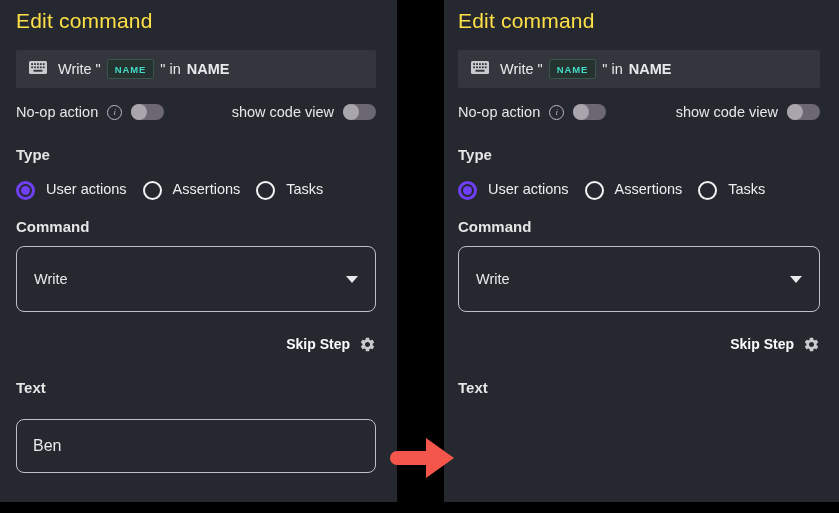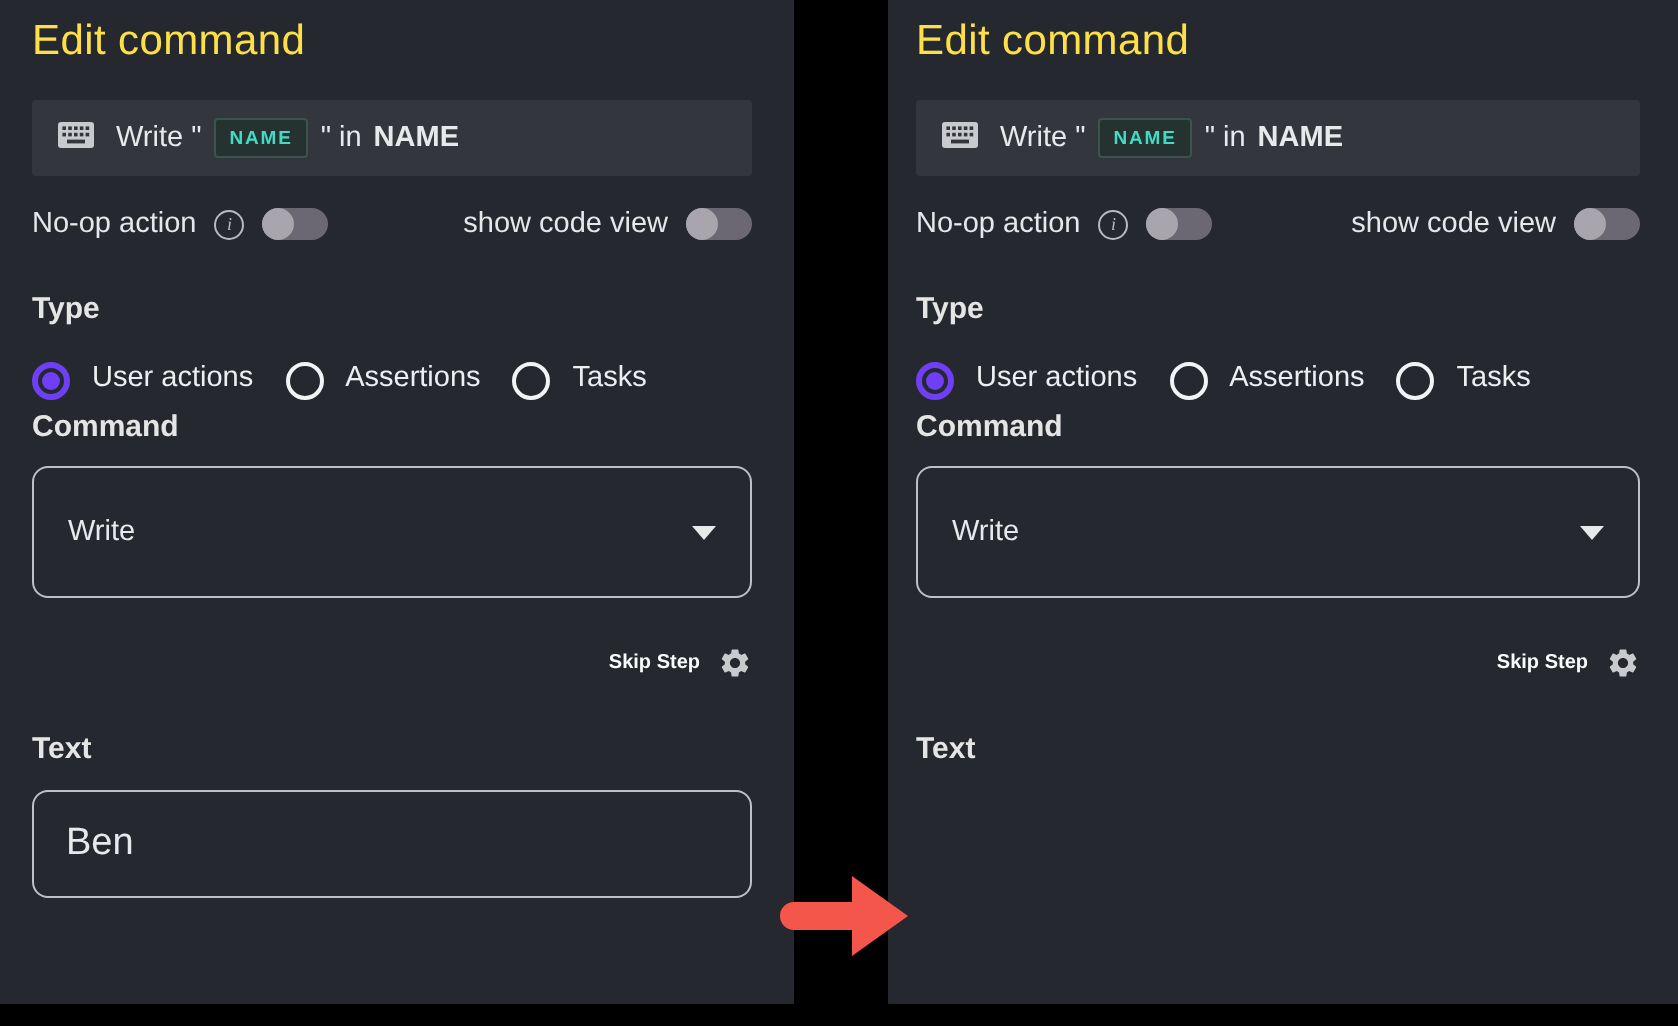--- a/index.html
+++ b/index.html
@@ -56,42 +56,42 @@
 
   .radio-row { margin-top:16px; display:flex; align-items:center; gap:16px; font-size:14.5px; height:20px; }
   .radio-opt { display:flex; align-items:flex-start; gap:11px; cursor:pointer; }
   .radio { width:19px; height:19px; border-radius:50%; box-sizing:border-box; flex:none; }
   .radio.unselected { border:2.5px solid #f2f3f5; }
   .radio.selected { border:3px solid #6f3ff5; position:relative; }
   .radio.selected::after {
     content:""; position:absolute; inset:2px; border-radius:50%; background:#6f3ff5;
   }
 
-  .command-label { margin-top:5px; }
+  .command-label { margin-top:18px; }
   .select-box {
     margin-top:10px; height:66px; border:1px solid #bdc0c7; border-radius:8px;
     background:transparent; display:flex; align-items:center; justify-content:space-between;
     padding:0 17px; font-size:14.5px; color:#e8e9eb; box-sizing:border-box; cursor:pointer;
   }
   .caret {
     width:0; height:0; border-left:6px solid transparent;
     border-right:6px solid transparent; border-top:7px solid #e8e9eb;
   }
 
   .skip-row {
     margin-top:23px; display:flex; justify-content:flex-end; align-items:center;
-    gap:9px; font-size:10px; font-weight:700; color:#fafbfc; height:18px;
+    gap:9px; font-size:14px; font-weight:700; color:#fafbfc; height:18px;
   }
   .gear-icon { display:flex; cursor:pointer; }
 
   .text-label { }
   .text-input {
-    display:block; margin-top:11px; width:100%; height:54px;
+    display:block; margin-top:22px; width:100%; height:54px;
     border:1px solid #bdc0c7; border-radius:8px; background:transparent;
-    padding:0 16px; font-size:19px; color:#e8e9eb; box-sizing:border-box;
+    padding:0 16px; font-size:16px; color:#e8e9eb; box-sizing:border-box;
     font-family:"Liberation Sans", sans-serif; outline:none;
   }
 
   #transform-arrow { position:absolute; left:390px; top:435px; }
 </style>
 </head>
 <body>
 
 <div class="panel" id="panel-left">
   <div class="title">Edit command</div>

